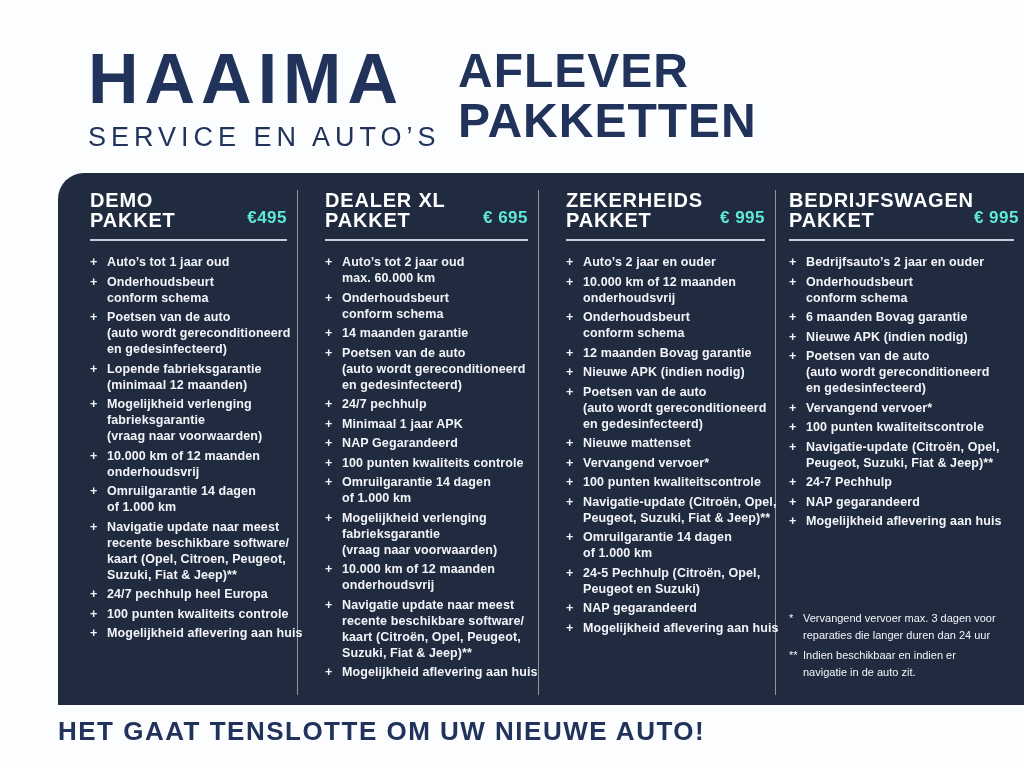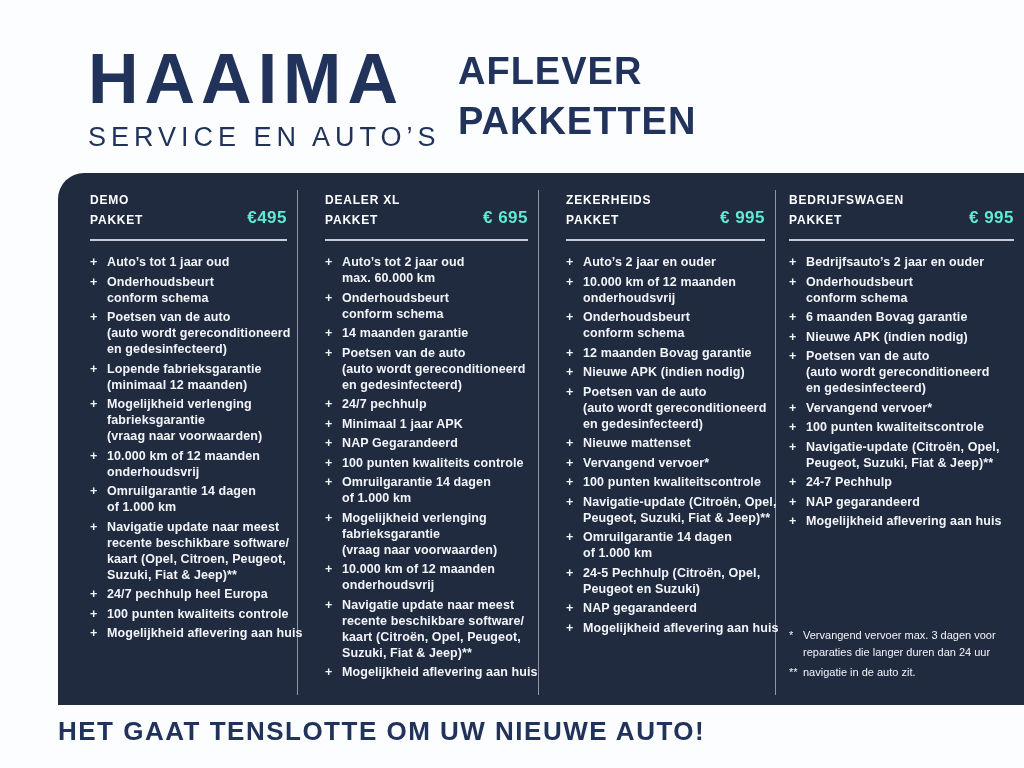--- a/index.html
+++ b/index.html
@@ -25,21 +25,21 @@
   .brand-name{
     font-size:70px;font-weight:bold;letter-spacing:6px;
     line-height:1;color:var(--navy);white-space:nowrap;
   }
   .brand-sub{
     font-size:27px;font-weight:normal;letter-spacing:5px;
     margin-top:8px;color:var(--navy);white-space:nowrap;
   }
   .headline{
     position:absolute;left:458px;top:46px;
-    font-size:38px;font-weight:bold;line-height:50px;
+    font-size:48px;font-weight:bold;line-height:50px;
     letter-spacing:1px;color:var(--navy);
   }
 
   
   .panel{
     position:absolute;left:58px;top:173px;width:966px;height:532px;
     background:var(--panel);
     border-radius:26px 0 0 0;
     display:grid;
     grid-template-columns:239px 241px 237px 249px;
@@ -51,21 +51,21 @@
     color:var(--panel-text);
   }
   .col:nth-child(1){padding-left:32px;}
   .col:nth-child(4){padding-left:14px;}
   .col + .col::before{
     content:"";position:absolute;left:0;top:17px;bottom:15px;width:1px;
     background:var(--divider);
   }
   .col-head{display:flex;justify-content:space-between;align-items:flex-end;min-height:40px;}
   .col-titles .t{
-    font-size:12px;font-weight:bold;letter-spacing:0.8px;line-height:20px;
+    font-size:20px;font-weight:bold;letter-spacing:0.8px;line-height:20px;
     color:#ffffff;white-space:nowrap;
   }
   .price{
     font-size:17px;font-weight:bold;letter-spacing:0.5px;color:#5eead4;
     white-space:nowrap;line-height:24px;
   }
   .rule{height:2px;background:var(--rule);margin:9px 0 13px;}
 
   .items{list-style:none;}
   .item{
@@ -351,21 +351,21 @@
     <span class="lines"><span class="line">Mogelijkheid aflevering aan huis</span></span>
   </li>
         </ul>
   <div class="footnotes">
           <div class="note">
     <span class="marker">*</span>
     <span class="note-lines"><span class="line">Vervangend vervoer max. 3 dagen voor</span><span class="line">reparaties die langer duren dan 24 uur</span></span>
   </div>
           <div class="note">
     <span class="marker">**</span>
-    <span class="note-lines"><span class="line">navigatie in de auto zit.</span></span>
+    <span class="note-lines"><span class="line">Indien beschikbaar en indien er</span><span class="line">navigatie in de auto zit.</span></span>
   </div>
         </div>
       </section>
     </div>
 
   <div class="tagline">HET GAAT TENSLOTTE OM UW NIEUWE AUTO!</div>
 
 </div>
 
 </body></html>

